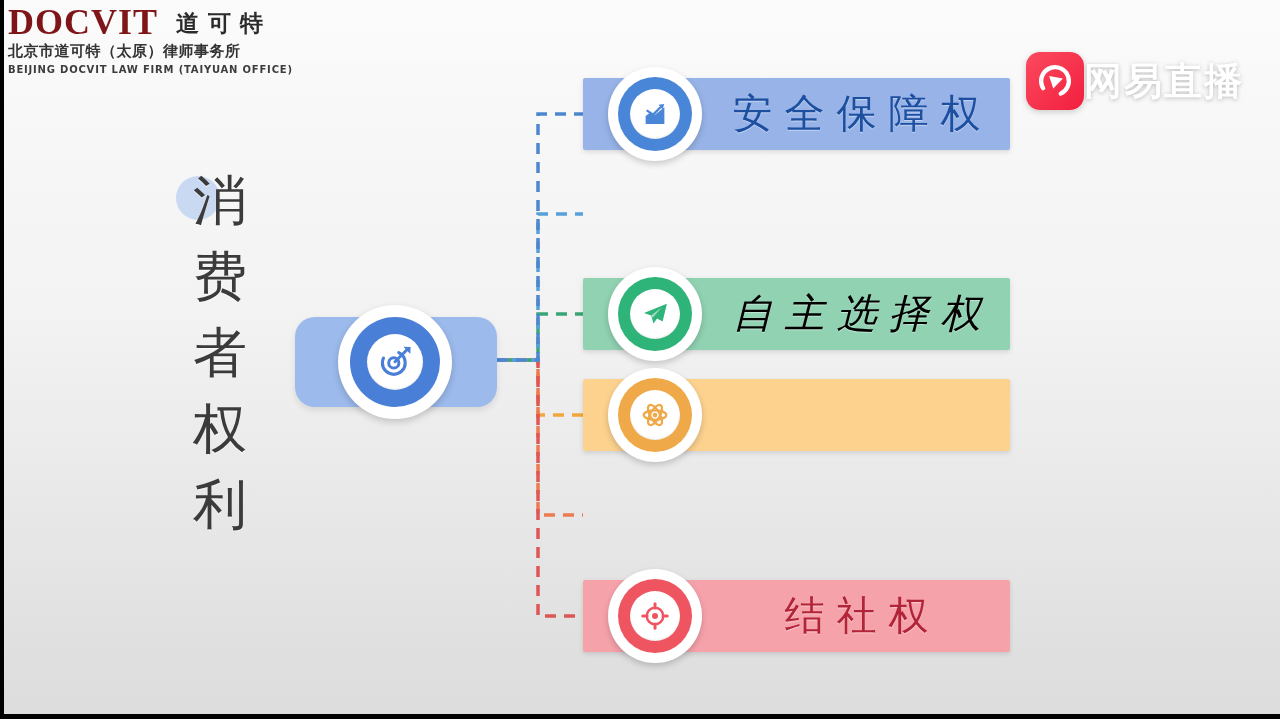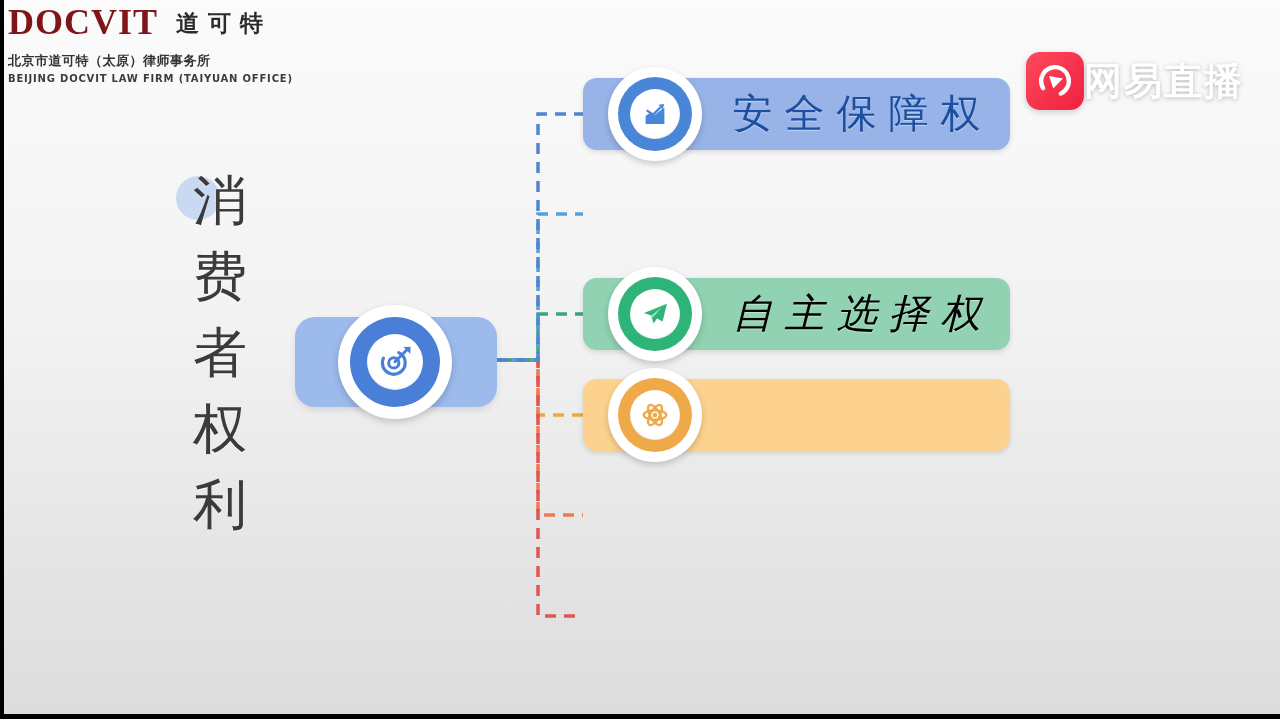--- a/index.html
+++ b/index.html
@@ -6,21 +6,21 @@
   body{width:1280px;height:719px;overflow:hidden;font-family:"DejaVu Sans","Liberation Sans",sans-serif;}
   .stage{position:relative;width:1280px;height:719px;background:linear-gradient(180deg,#fbfbfb 0%,#f2f2f3 45%,#dcdcdd 100%);}
   .edge-left{position:absolute;left:0;top:0;width:4px;height:719px;background:#000;}
   .edge-bottom{position:absolute;left:0;bottom:0;width:1280px;height:5px;background:#000;}
 
   
   .logo{position:absolute;left:8px;top:2px;}
   .logo-row1{display:flex;align-items:flex-end;}
   .logo-brand{font-family:"Liberation Serif","DejaVu Serif",serif;font-weight:bold;font-size:36px;line-height:34px;letter-spacing:1px;}
   .logo-brand-cn{font-size:23px;font-weight:bold;color:#2b2b2b;margin-left:18px;margin-top:6px;letter-spacing:9px;}
-  .logo-line2{font-size:13px;font-weight:bold;color:#333;margin-top:13px;letter-spacing:0.5px;}
+  .logo-line2{font-size:15px;font-weight:bold;color:#333;margin-top:3px;letter-spacing:0.5px;}
   .logo-line3{font-size:10px;font-weight:bold;color:#3c3c3c;margin-top:3px;letter-spacing:0.8px;}
 
   
   .netease{position:absolute;left:1026px;top:52px;display:flex;align-items:center;}
   .ne-icon{width:58px;height:58px;border-radius:14px;background:linear-gradient(135deg,#fb4a5e,#f21f3f);display:flex;align-items:center;justify-content:center;box-shadow:0 2px 6px rgba(0,0,0,.18);}
   .ne-text{font-size:38px;font-weight:bold;color:#fff;letter-spacing:2px;text-shadow:0 1px 4px rgba(110,110,110,.45);}
 
   
   .vtitle{position:absolute;left:193px;top:174px;display:flex;flex-direction:column;gap:22px;font-family:"Liberation Serif","DejaVu Serif",serif;font-size:54px;line-height:54px;color:#3b3b3b;text-shadow:0 1px 1px rgba(255,255,255,.7);}
   .title-dot{position:absolute;left:176px;top:176px;width:44px;height:44px;border-radius:50%;}
@@ -28,21 +28,21 @@
   
   .wires{position:absolute;left:0;top:0;pointer-events:none;}
 
   
   .cnode{position:absolute;left:295px;top:317px;width:202px;height:90px;border-radius:20px;box-shadow:0 3px 6px rgba(0,0,0,.10);}
   .cbadge{position:absolute;left:43px;top:-12px;width:114px;height:114px;border-radius:50%;background:#fff;box-shadow:0 3px 7px rgba(0,0,0,.18);display:flex;align-items:center;justify-content:center;}
   .cring{width:90px;height:90px;border-radius:50%;display:flex;align-items:center;justify-content:center;}
   .cinner{width:56px;height:56px;border-radius:50%;background:#fff;display:flex;align-items:center;justify-content:center;box-shadow:inset 0 -1px 2px rgba(0,0,0,.08);}
 
   
-  .bar{position:absolute;left:583px;width:427px;height:72px;border-radius:14px;box-shadow:0 2px 5px rgba(0,0,0,.12);}
+  .bar{position:absolute;left:583px;width:427px;height:72px;border-radius:2px;box-shadow:0 2px 5px rgba(0,0,0,.12);}
   .p1{top:78px}.p2{top:178px}.p3{top:278px}.p4{top:379px}.p5{top:479px}.p6{top:580px}
   .badge{position:absolute;left:25px;top:-11px;width:94px;height:94px;border-radius:50%;background:#fff;box-shadow:0 3px 6px rgba(0,0,0,.18);display:flex;align-items:center;justify-content:center;}
   .ring{width:74px;height:74px;border-radius:50%;display:flex;align-items:center;justify-content:center;}
   .inner{width:50px;height:50px;border-radius:50%;background:#fff;display:flex;align-items:center;justify-content:center;box-shadow:inset 0 -1px 2px rgba(0,0,0,.08);}
   .bar-label{position:absolute;left:120px;right:0;top:0;height:72px;line-height:72px;text-align:center;font-family:"Liberation Serif","DejaVu Serif",serif;font-size:40px;letter-spacing:12px;text-indent:12px;text-shadow:0 1px 1px rgba(255,255,255,.45);white-space:nowrap;}
 </style>
 </head>
 <body>
 
 <div class="stage">
@@ -142,16 +142,33 @@
             <ellipse cx="12" cy="12" rx="9" ry="3.8" fill="none" stroke="currentColor" stroke-width="1.8" transform="rotate(60 12 12)"></ellipse>
             <ellipse cx="12" cy="12" rx="9" ry="3.8" fill="none" stroke="currentColor" stroke-width="1.8" transform="rotate(120 12 12)"></ellipse>
             <circle cx="12" cy="12" r="1.9" fill="currentColor"></circle>
           </svg>
         </div>
       </div>
     </div>
   </div>
 
 
+  <div class="bar p6" style="background: rgb(246, 162, 171);">
+    <div class="badge">
+      <div class="ring" style="background: rgb(238, 85, 96);">
+        <div class="inner" style="color: rgb(238, 85, 96);">
+          <svg width="30" height="30" viewBox="0 0 24 24">
+            <circle cx="12" cy="12" r="6.6" fill="none" stroke="currentColor" stroke-width="2"></circle>
+            <line x1="12" y1="2.2" x2="12" y2="5.6" stroke="currentColor" stroke-width="2.4" stroke-linecap="round"></line>
+            <line x1="12" y1="18.4" x2="12" y2="21.8" stroke="currentColor" stroke-width="2.4" stroke-linecap="round"></line>
+            <line x1="2.2" y1="12" x2="5.6" y2="12" stroke="currentColor" stroke-width="2.4" stroke-linecap="round"></line>
+            <line x1="18.4" y1="12" x2="21.8" y2="12" stroke="currentColor" stroke-width="2.4" stroke-linecap="round"></line>
+            <circle cx="12" cy="12" r="2.4" fill="currentColor"></circle>
+          </svg>
+        </div>
+      </div>
+    </div>
+    <div class="bar-label" style="color: rgb(178, 36, 56);">结社权</div>
+  </div>
 
   <div class="edge-left"></div>
   <div class="edge-bottom"></div>
 </div>
 
 </body></html>

